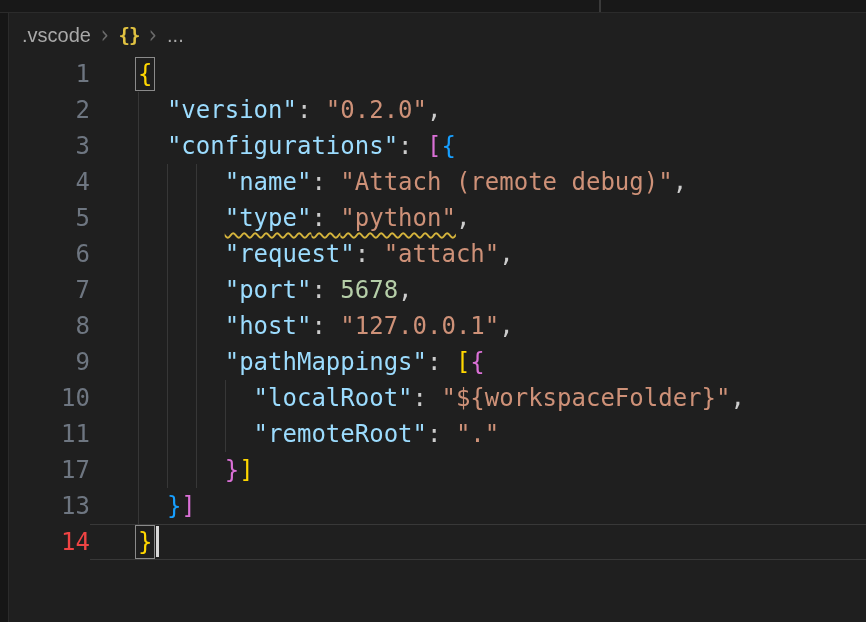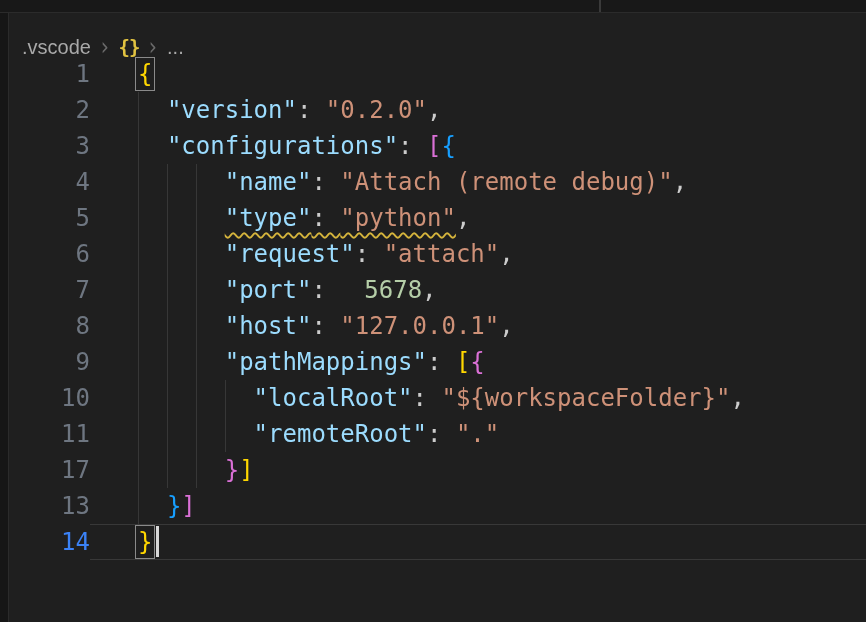--- a/index.html
+++ b/index.html
@@ -16,21 +16,21 @@
   .tab-divider{
     position:absolute;top:0;left:599px;width:2px;height:12px;background:#3a3a3a;
   }
   
   .leftstrip{
     position:absolute;top:0;left:0;width:8px;height:622px;
     background:#161616;border-right:1px solid #2b2b2b;z-index:2;
   }
   
   .breadcrumb{
-    position:absolute;top:34px;left:22px;height:26px;
+    position:absolute;top:22px;left:22px;height:26px;
     display:flex;align-items:center;gap:9px;
     font-family:"Liberation Sans",sans-serif;font-size:20px;color:#a9a9a9;
     z-index:3;white-space:nowrap;
   }
   .crumb{color:#a9a9a9;cursor:pointer;}
   .crumb-sep{
     color:#6a6a6a;font-size:24px;line-height:20px;
     transform:scaleX(.85);font-family:"DejaVu Sans",sans-serif;
   }
   .json-icon{
@@ -42,26 +42,26 @@
     position:absolute;top:56px;left:9px;right:0;z-index:1;
     font-size:24px;line-height:36px;
   }
   .line{display:flex;height:36px;white-space:pre;}
   .gutter{
     width:81px;flex:0 0 81px;text-align:right;color:#6e7681;
     user-select:none;
   }
   .content{flex:1;position:relative;padding-left:48px;}
   .guide{position:absolute;top:0;bottom:0;width:1px;background:#373737;}
-  .line.current .gutter{color:#3b82f6;}
+  .line.current .gutter{color:#ef4444;}
   .line.current .content{box-shadow:inset 0 1px 0 #383838, inset 0 -1px 0 #383838;}
   
   .tk-key{color:#9cdcfe;}
   .tk-str{color:#ce9178;}
-  .tk-num{color:#b5cea8;margin-left:24px;}
+  .tk-num{color:#b5cea8;}
   .tk-pun{color:#cccccc;}
   .tk-ws{color:#cccccc;}
   .tk-br1{color:#ffd700;}
   .tk-br2{color:#da70d6;}
   .tk-br3{color:#179fff;}
   .sq{
     text-decoration-line:underline;text-decoration-style:wavy;
     text-decoration-color:#d5b43c;text-decoration-thickness:1.5px;
     text-underline-offset:6px;text-decoration-skip-ink:none;
   }

